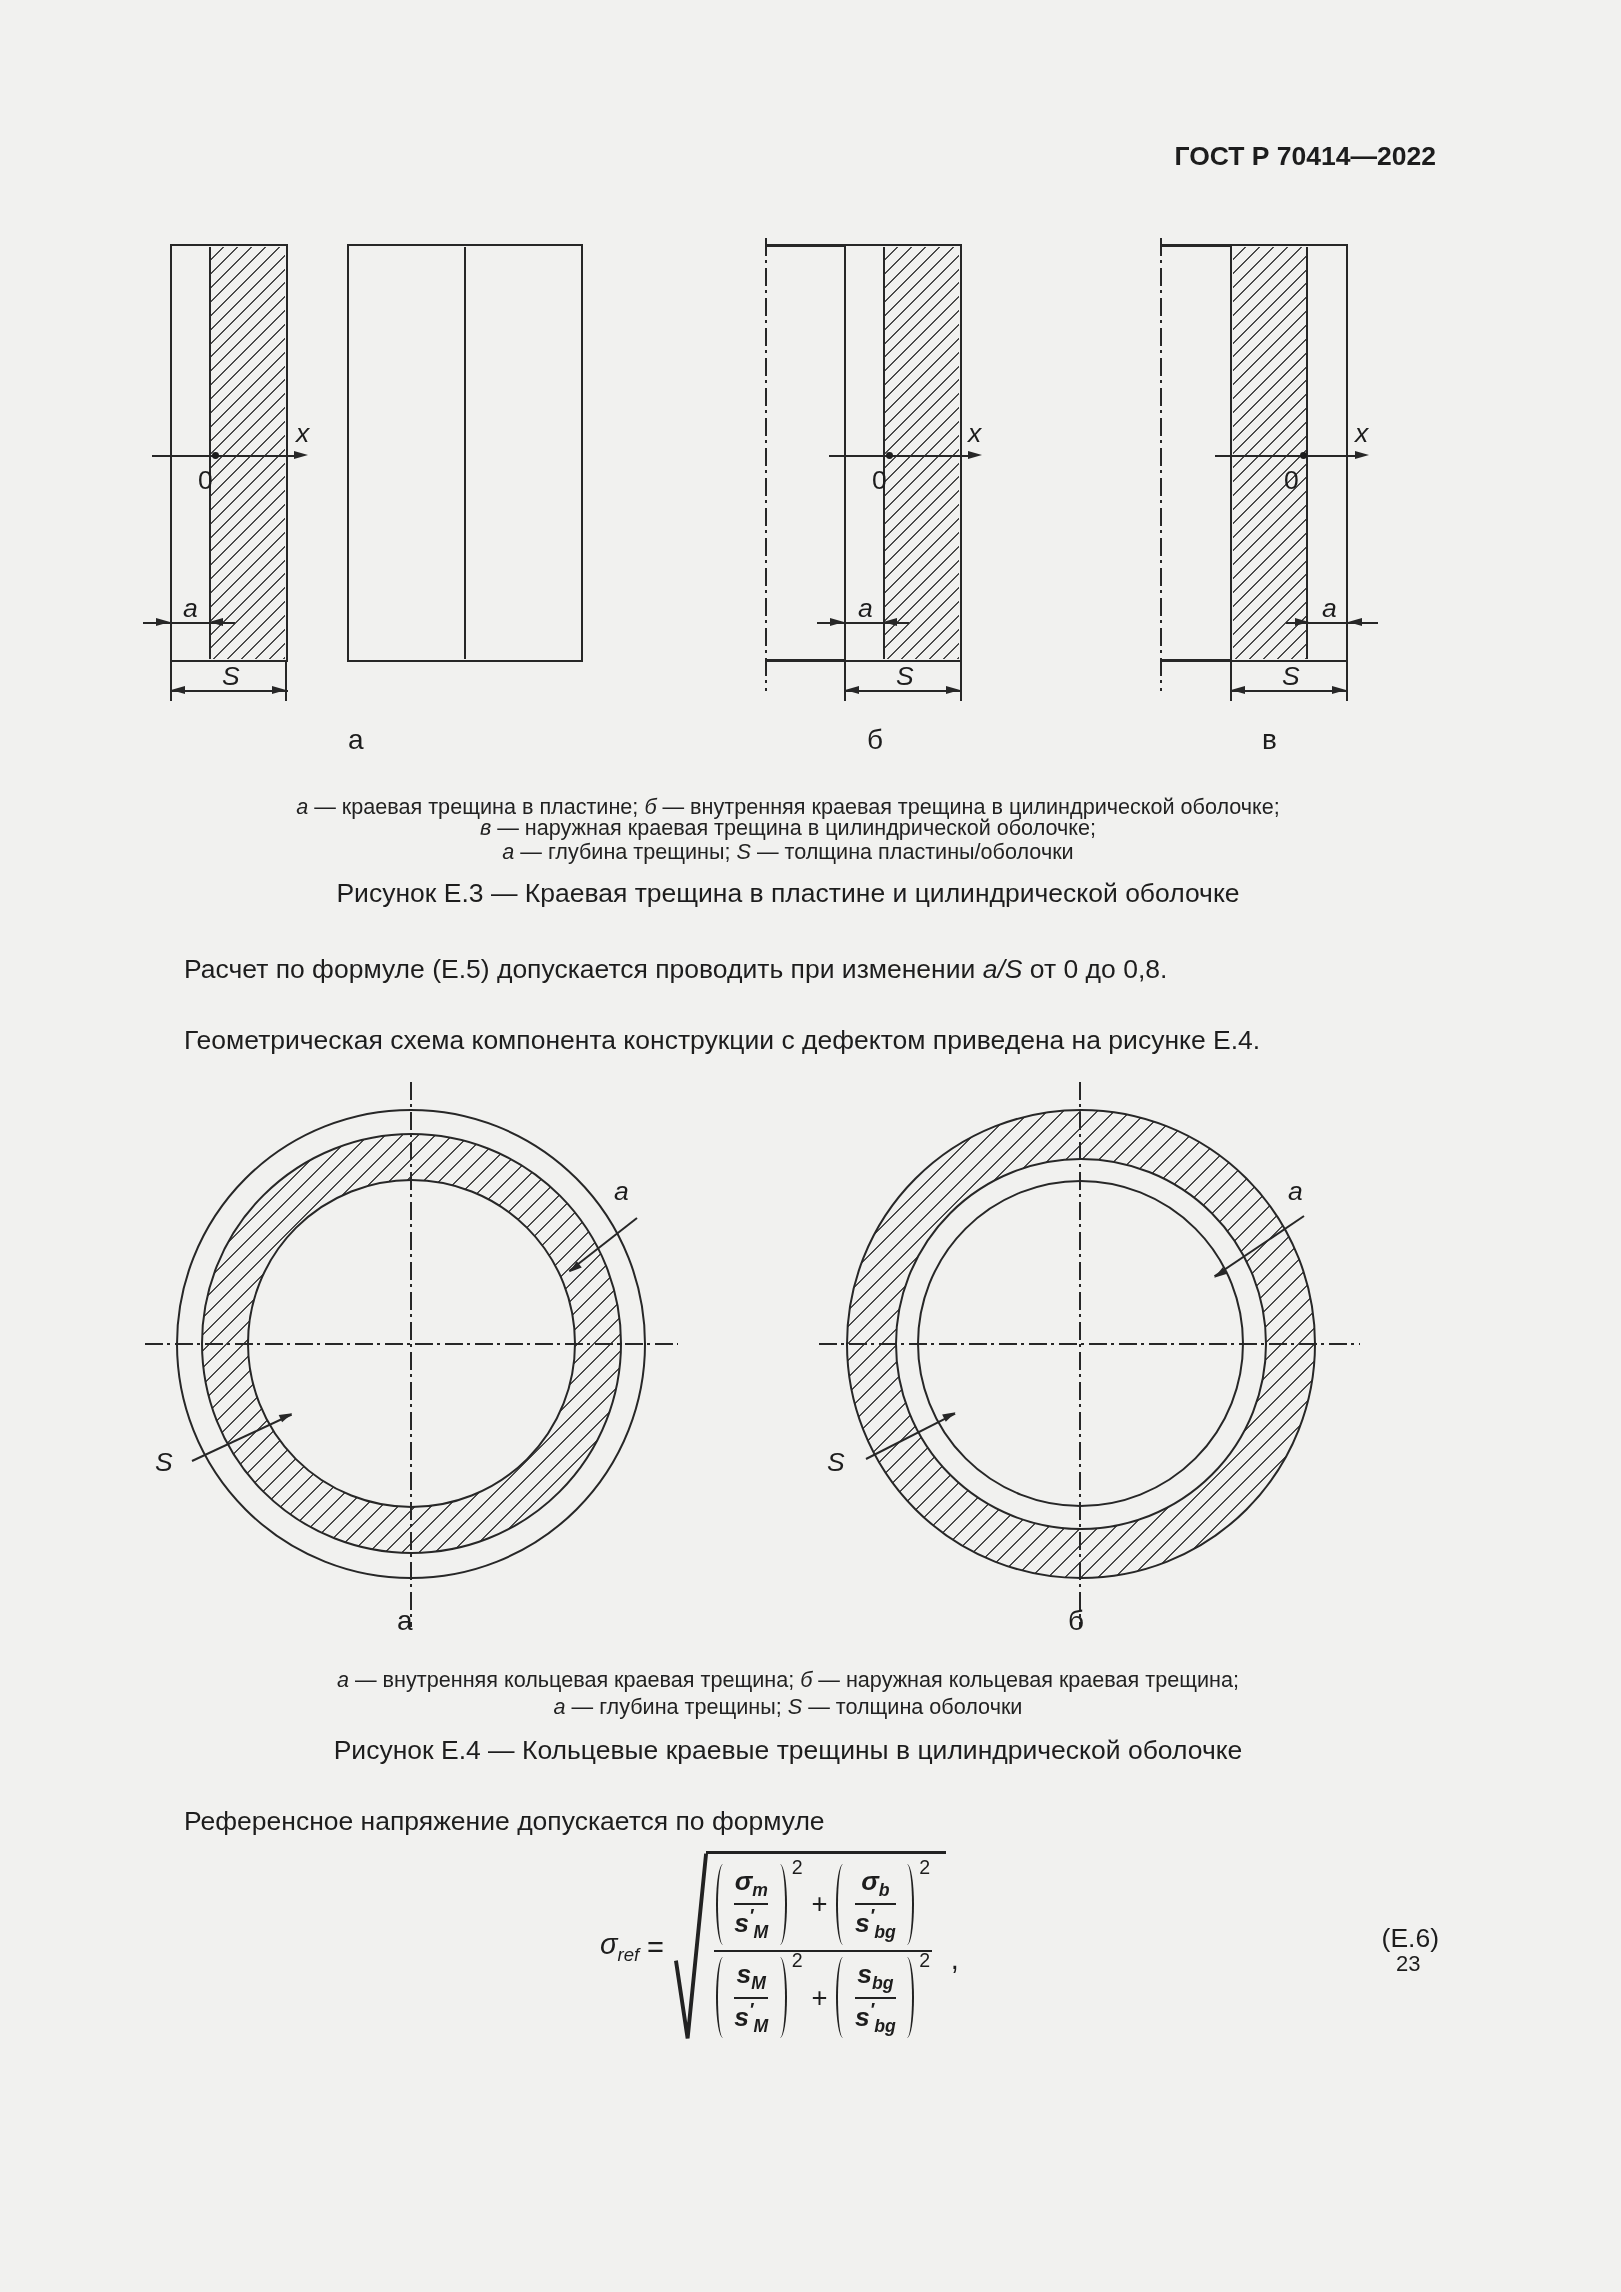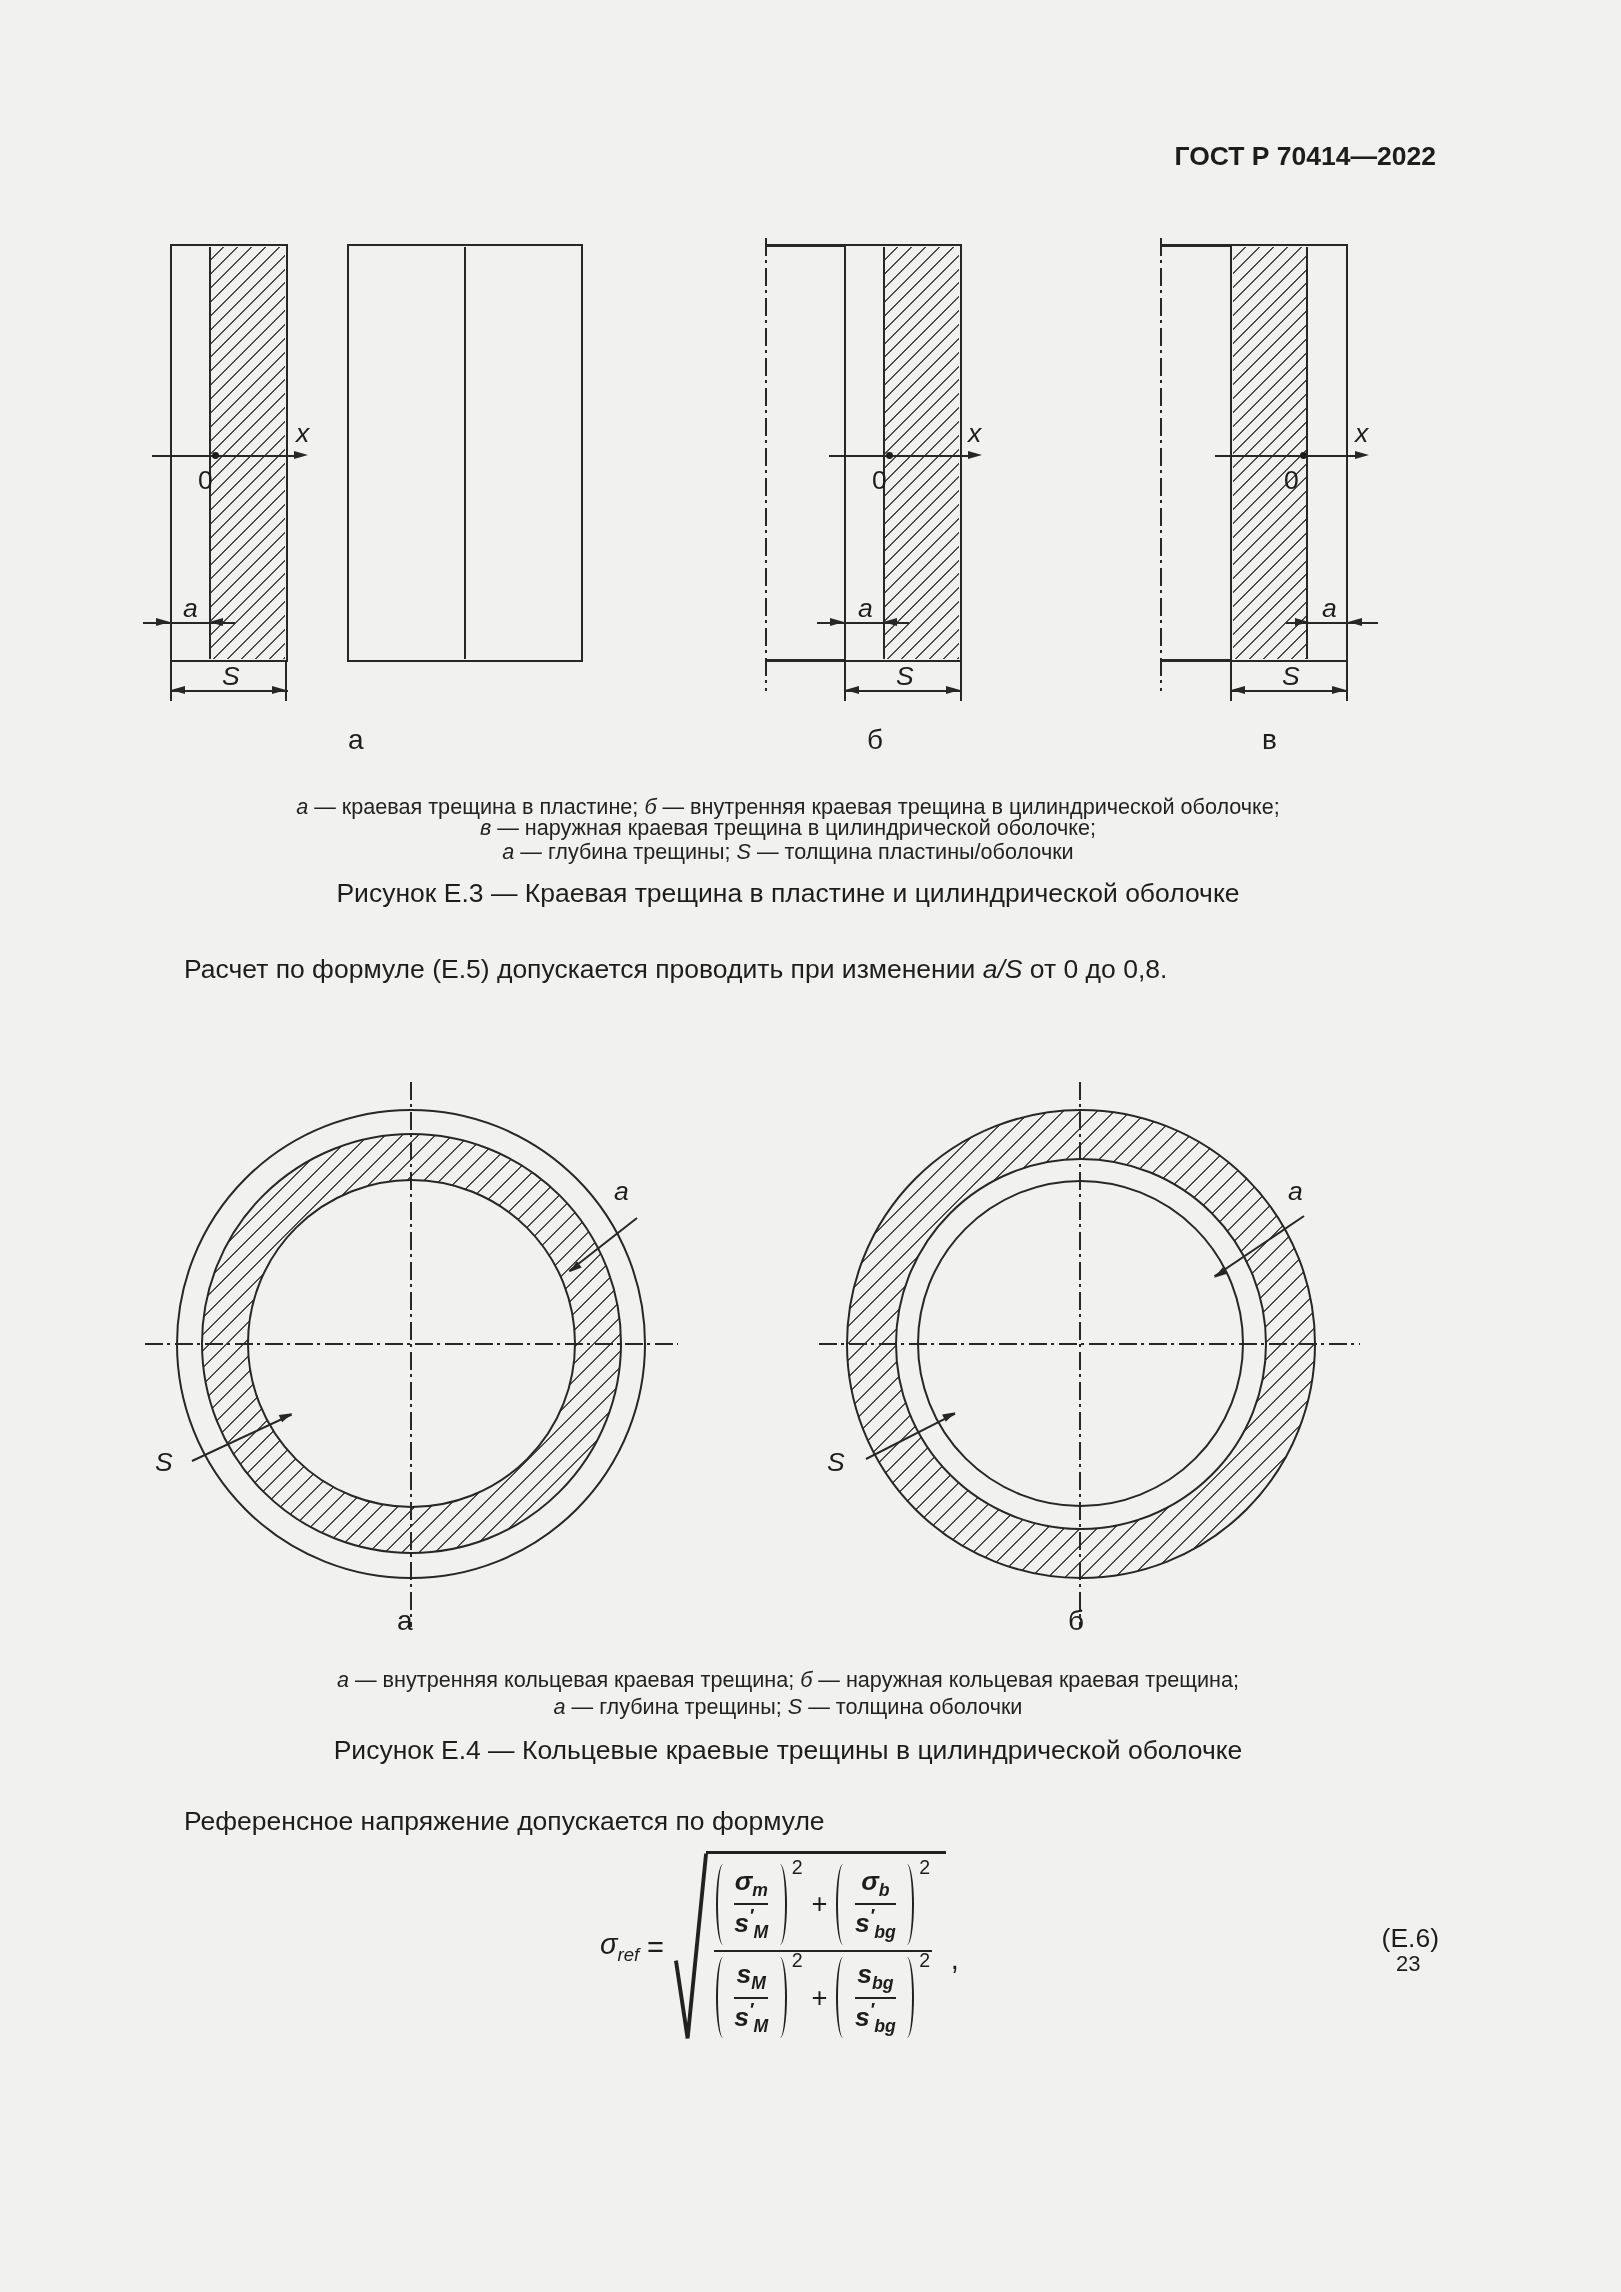--- a/index.html
+++ b/index.html
@@ -128,20 +128,21 @@
     <div class="lbl it" style="left:1282px;top:663px;">S</div>
     <div class="dlabel" style="left:1262px;top:726px;">в</div>
 
     <div class="cap" style="top:790px;margin-top:6px;"><span style="font-style: italic;">а</span><span> — краевая трещина в пластине; </span><span style="font-style: italic;">б</span><span> — внутренняя краевая трещина в цилиндрической оболочке;</span></div>
     <div class="cap" style="top:817px;"><span style="font-style: italic;">в</span><span> — наружная краевая трещина в цилиндрической оболочке;</span></div>
     <div class="cap" style="top:841px;"><span style="font-style: italic;">а</span><span> — глубина трещины; </span><span style="font-style: italic;">S</span><span> — толщина пластины/оболочки</span></div>
     <div class="figtitle" style="top:880px;">Рисунок Е.3 — Краевая трещина в пластине и цилиндрической оболочке</div>
   </div>
 
   <div class="body-t" style="top:943px;margin-top:11px;"><span>Расчет по формуле (Е.5) допускается проводить при изменении </span><span style="font-style: italic;">a/S</span><span> от 0 до 0,8.</span></div>
+  <div class="body-t" style="top:1025px;">Геометрическая схема компонента конструкции с дефектом приведена на рисунке Е.4.</div>
 
   <div>
 
     <div class="circle" style="left:176px;top:1109px;width:470px;height:470px;"></div>
     <div class="circle hatch-fill" style="left:201px;top:1133px;width:421px;height:421px;"></div>
     <div class="circle bgfill" style="left:247px;top:1179px;width:329px;height:329px;"></div>
     <div class="dd-v" style="left:410px;top:1082px;height:545px;"></div>
     <div class="dd-h" style="left:145px;top:1343px;width:533px;"></div>
     <div class="leader" style="left:637px;top:1217px;width:86px;transform:rotate(142deg);">
         <span class="tip"></span>

